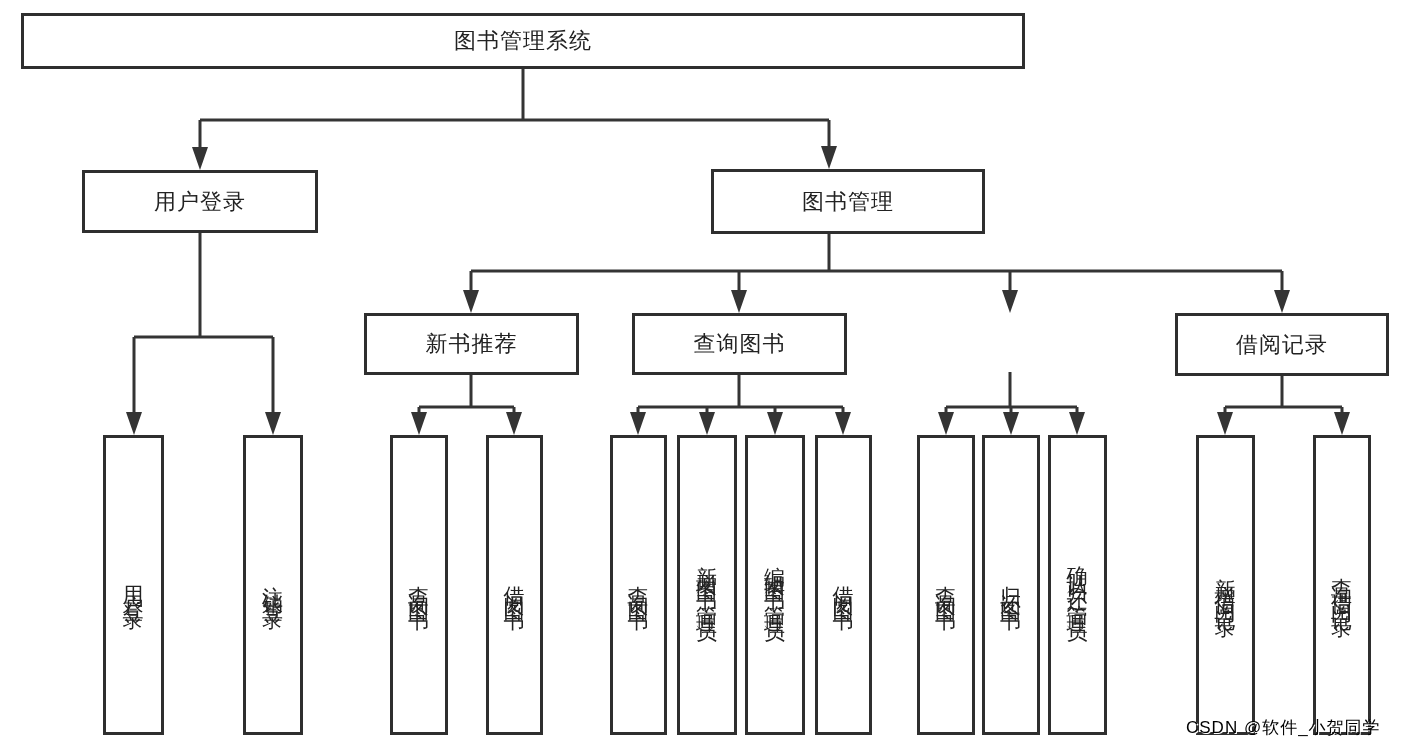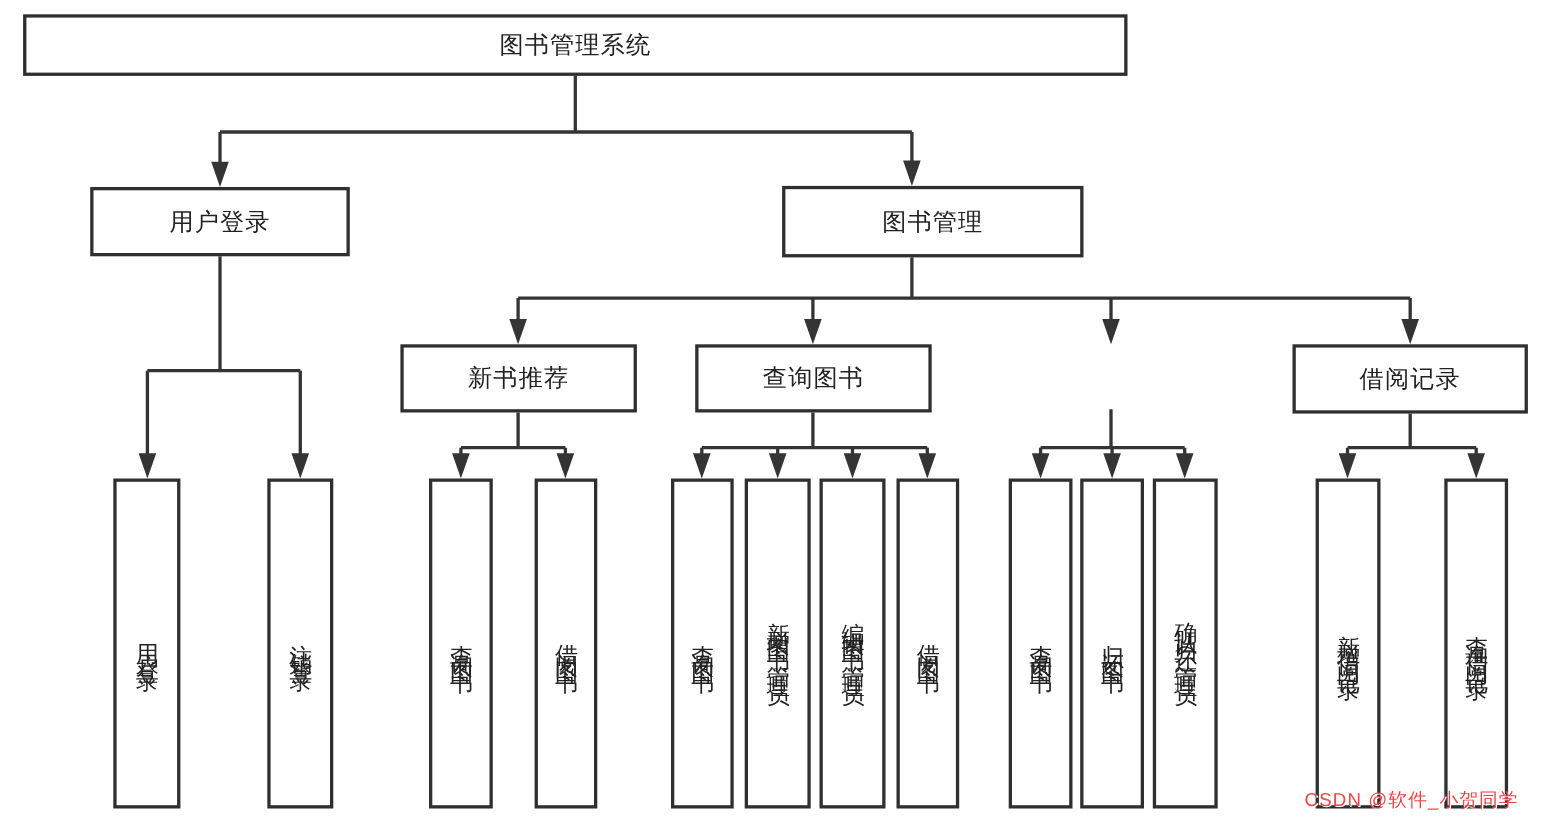--- a/index.html
+++ b/index.html
@@ -27,21 +27,21 @@
     text-orientation:mixed;
     font-size:21px;
     letter-spacing:8px;
     line-height:1;
     white-space:nowrap;
   }
   .watermark {
     position:absolute;
     left:1186px; top:716px;
     font-size:17px;
-    color:#ef4444;
+    color:#000000;
     letter-spacing:1px;
     text-shadow:1px 1px 0 #ffffff;
   }
 </style>
 </head>
 <body>
 
 <div class="canvas">
 
   <svg class="connectors" width="1405" height="747" viewBox="0 0 1405 747">

